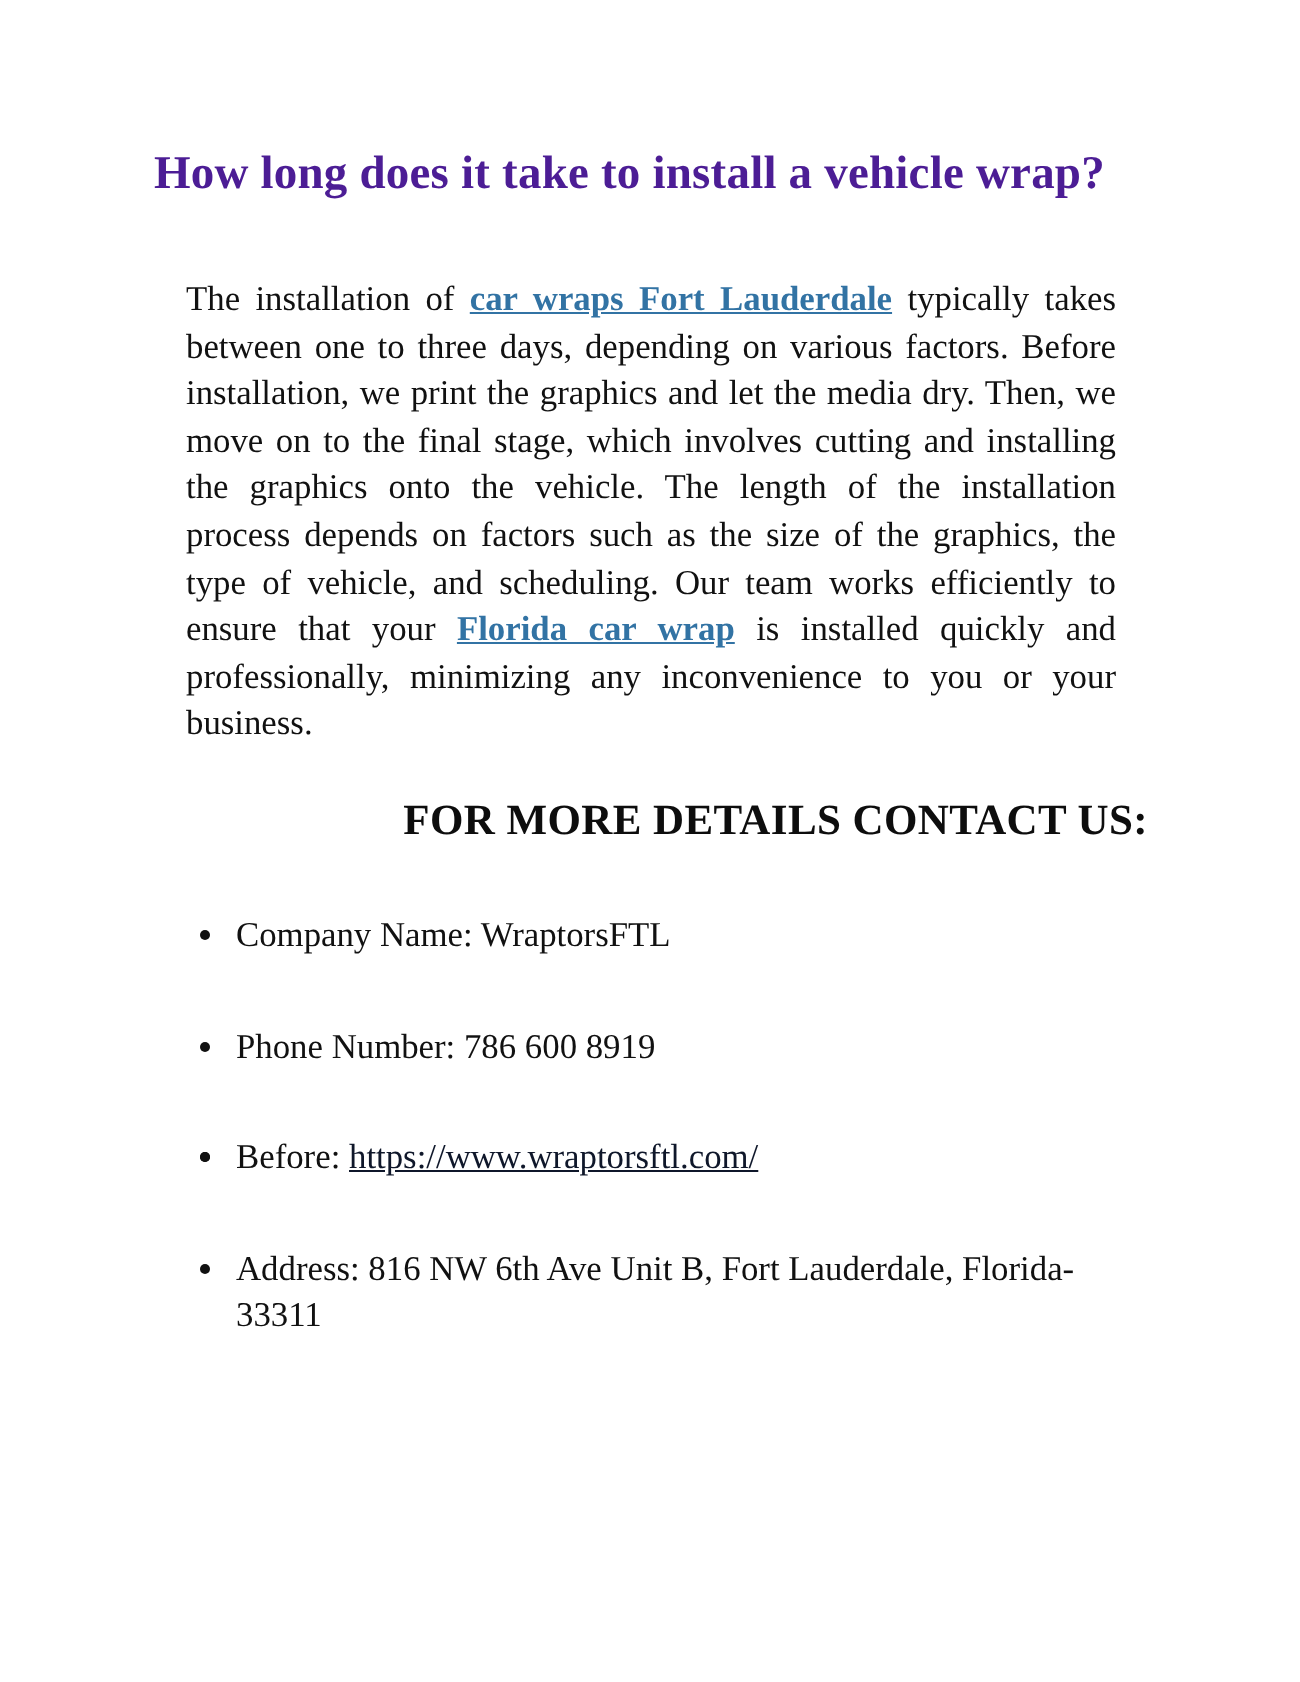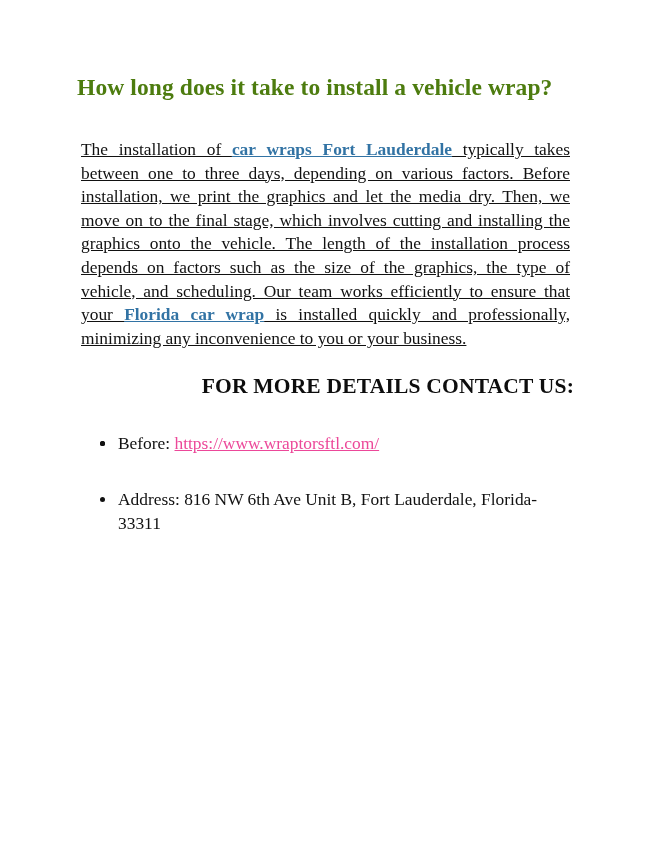--- a/index.html
+++ b/index.html
@@ -28,48 +28,47 @@
   }
 
   
   .doc-title {
     font-family: "Liberation Serif", "DejaVu Serif", serif;
     font-size: 23.5px;
     font-weight: bold;
     line-height: 31px;
     margin: 0;
     padding: 0;
-    color: #4d7c0f;
+    color: #4c1d95;
     letter-spacing: 0.1px;
     text-align: left;
   }
 
   
   .body-para {
     font-size: 17.4px;
     line-height: 23.6px;
     text-align: justify;
     text-justify: inter-word;
-    margin: 4px;
+    margin: 16px;
     padding: 0;
     color: #111111;
     margin-top: 35px;
-    text-decoration: underline;
   }
 
   .inline-link {
     color: #3273A4;
     font-weight: bold;
     text-decoration: underline;
     text-underline-offset: 1px;
     cursor: pointer;
   }
 
   .plain-link {
-    color: #ec4899;
+    color: #0f172a;
     font-weight: normal;
     text-decoration: underline;
     text-underline-offset: 1px;
     cursor: pointer;
   }
 
   
   .section-heading {
     font-size: 21.5px;
     font-weight: bold;
@@ -123,21 +122,29 @@
     <h1 class="doc-title">How long does it take to install a vehicle wrap?</h1>
 
     <p class="body-para">
       <span>The installation of </span><a class="inline-link">car wraps Fort Lauderdale</a><span> typically takes between one to three days, depending on various factors. Before installation, we print the graphics and let the media dry. Then, we move on to the final stage, which involves cutting and installing the graphics onto the vehicle. The length of the installation process depends on factors such as the size of the graphics, the type of vehicle, and scheduling. Our team works efficiently to ensure that your </span><a class="inline-link">Florida car wrap</a><span> is installed quickly and professionally, minimizing any inconvenience to you or your business.</span>
     </p>
 
     <h2 class="section-heading">FOR MORE DETAILS CONTACT US:</h2>
 
     <ul class="contact-list">
 
+      <li class="contact-item">
+        <span class="bullet"></span>
+        <span class="contact-text">Company Name: WraptorsFTL</span>
+      </li>
 
+      <li class="contact-item">
+        <span class="bullet"></span>
+        <span class="contact-text">Phone Number: 786 600 8919</span>
+      </li>
 
       <li class="contact-item">
         <span class="bullet"></span>
       </li>
 
       <li class="contact-item">
         <span class="bullet"></span>
         <span class="contact-text">Before: </span><a class="plain-link">https://www.wraptorsftl.com/</a>
       </li>
 

